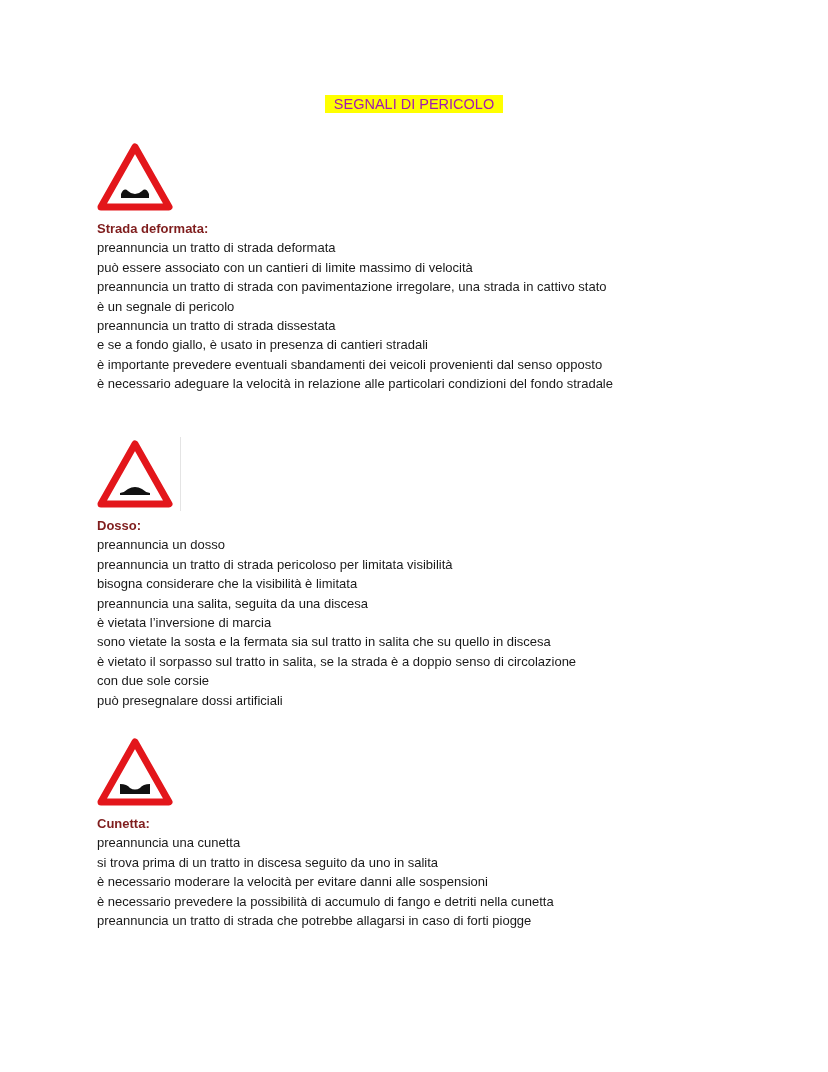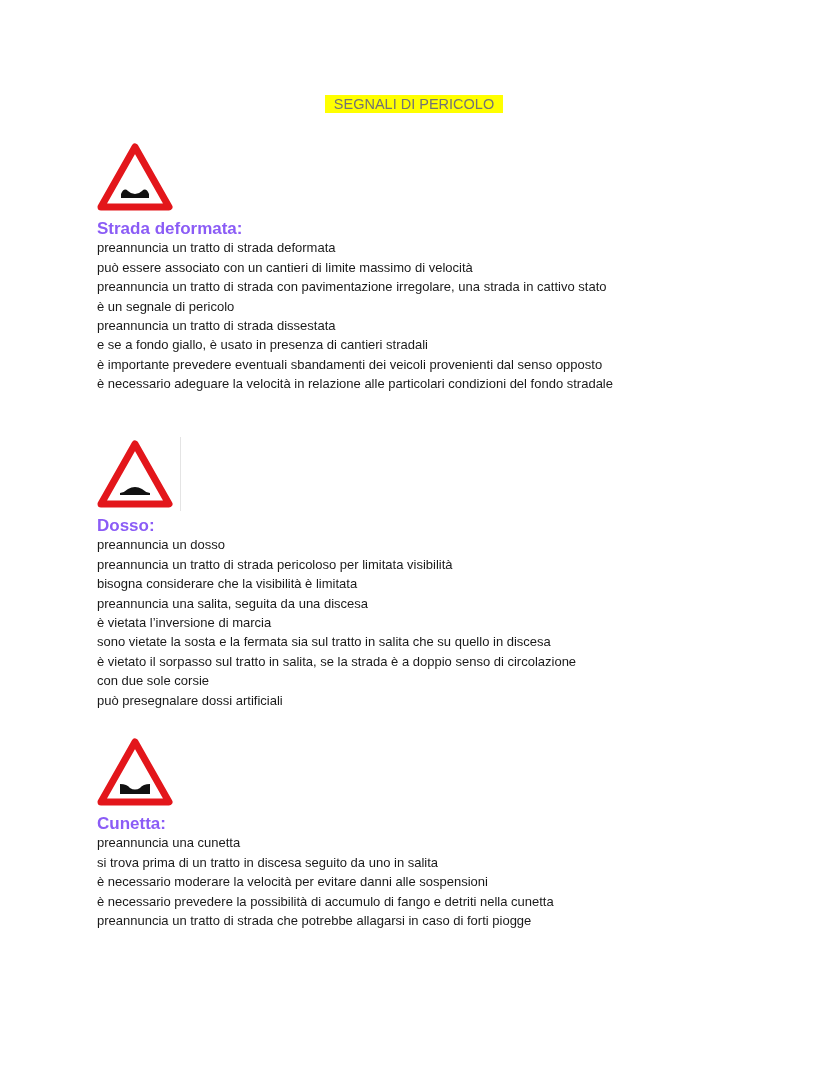--- a/index.html
+++ b/index.html
@@ -1,23 +1,23 @@
 <!DOCTYPE html>
 <html><head>
   <meta charset="utf-8">
   <style>
     html, body { margin: 0; padding: 0; background: #ffffff; }
     body { width: 828px; height: 1072px; position: relative; overflow: hidden;
            font-family: "Liberation Sans", sans-serif; color: #1a1a1a; }
     .title-wrap { position: absolute; top: 95px; left: 0; width: 828px; text-align: center; }
-    .title { display: inline-block; background: #ffff00; color: #737373; font-size: 14.5px;
+    .title { display: inline-block; background: #ffff00; color: #a21caf; font-size: 14.5px;
              line-height: 18px; padding: 0 9px; }
     .section { position: absolute; left: 97px; }
     .sign { width: 76px; height: 70px; display: block; }
-    .heading { color: #8b5cf6; font-weight: bold; font-size: 17px; line-height: 19.4px; margin-top: 6px; }
+    .heading { color: #7f1d1d; font-weight: bold; font-size: 13px; line-height: 19.4px; margin-top: 6px; }
     .line { font-size: 13px; line-height: 19.4px; white-space: nowrap; }
     .divider { position: absolute; left: 180px; top: 437px; width: 1px; height: 74px; background: #e4e4e4; }
   </style>
 </head>
 <body>
 
 <div class="title-wrap">
   <span class="title">SEGNALI DI PERICOLO</span>
 </div>
 

